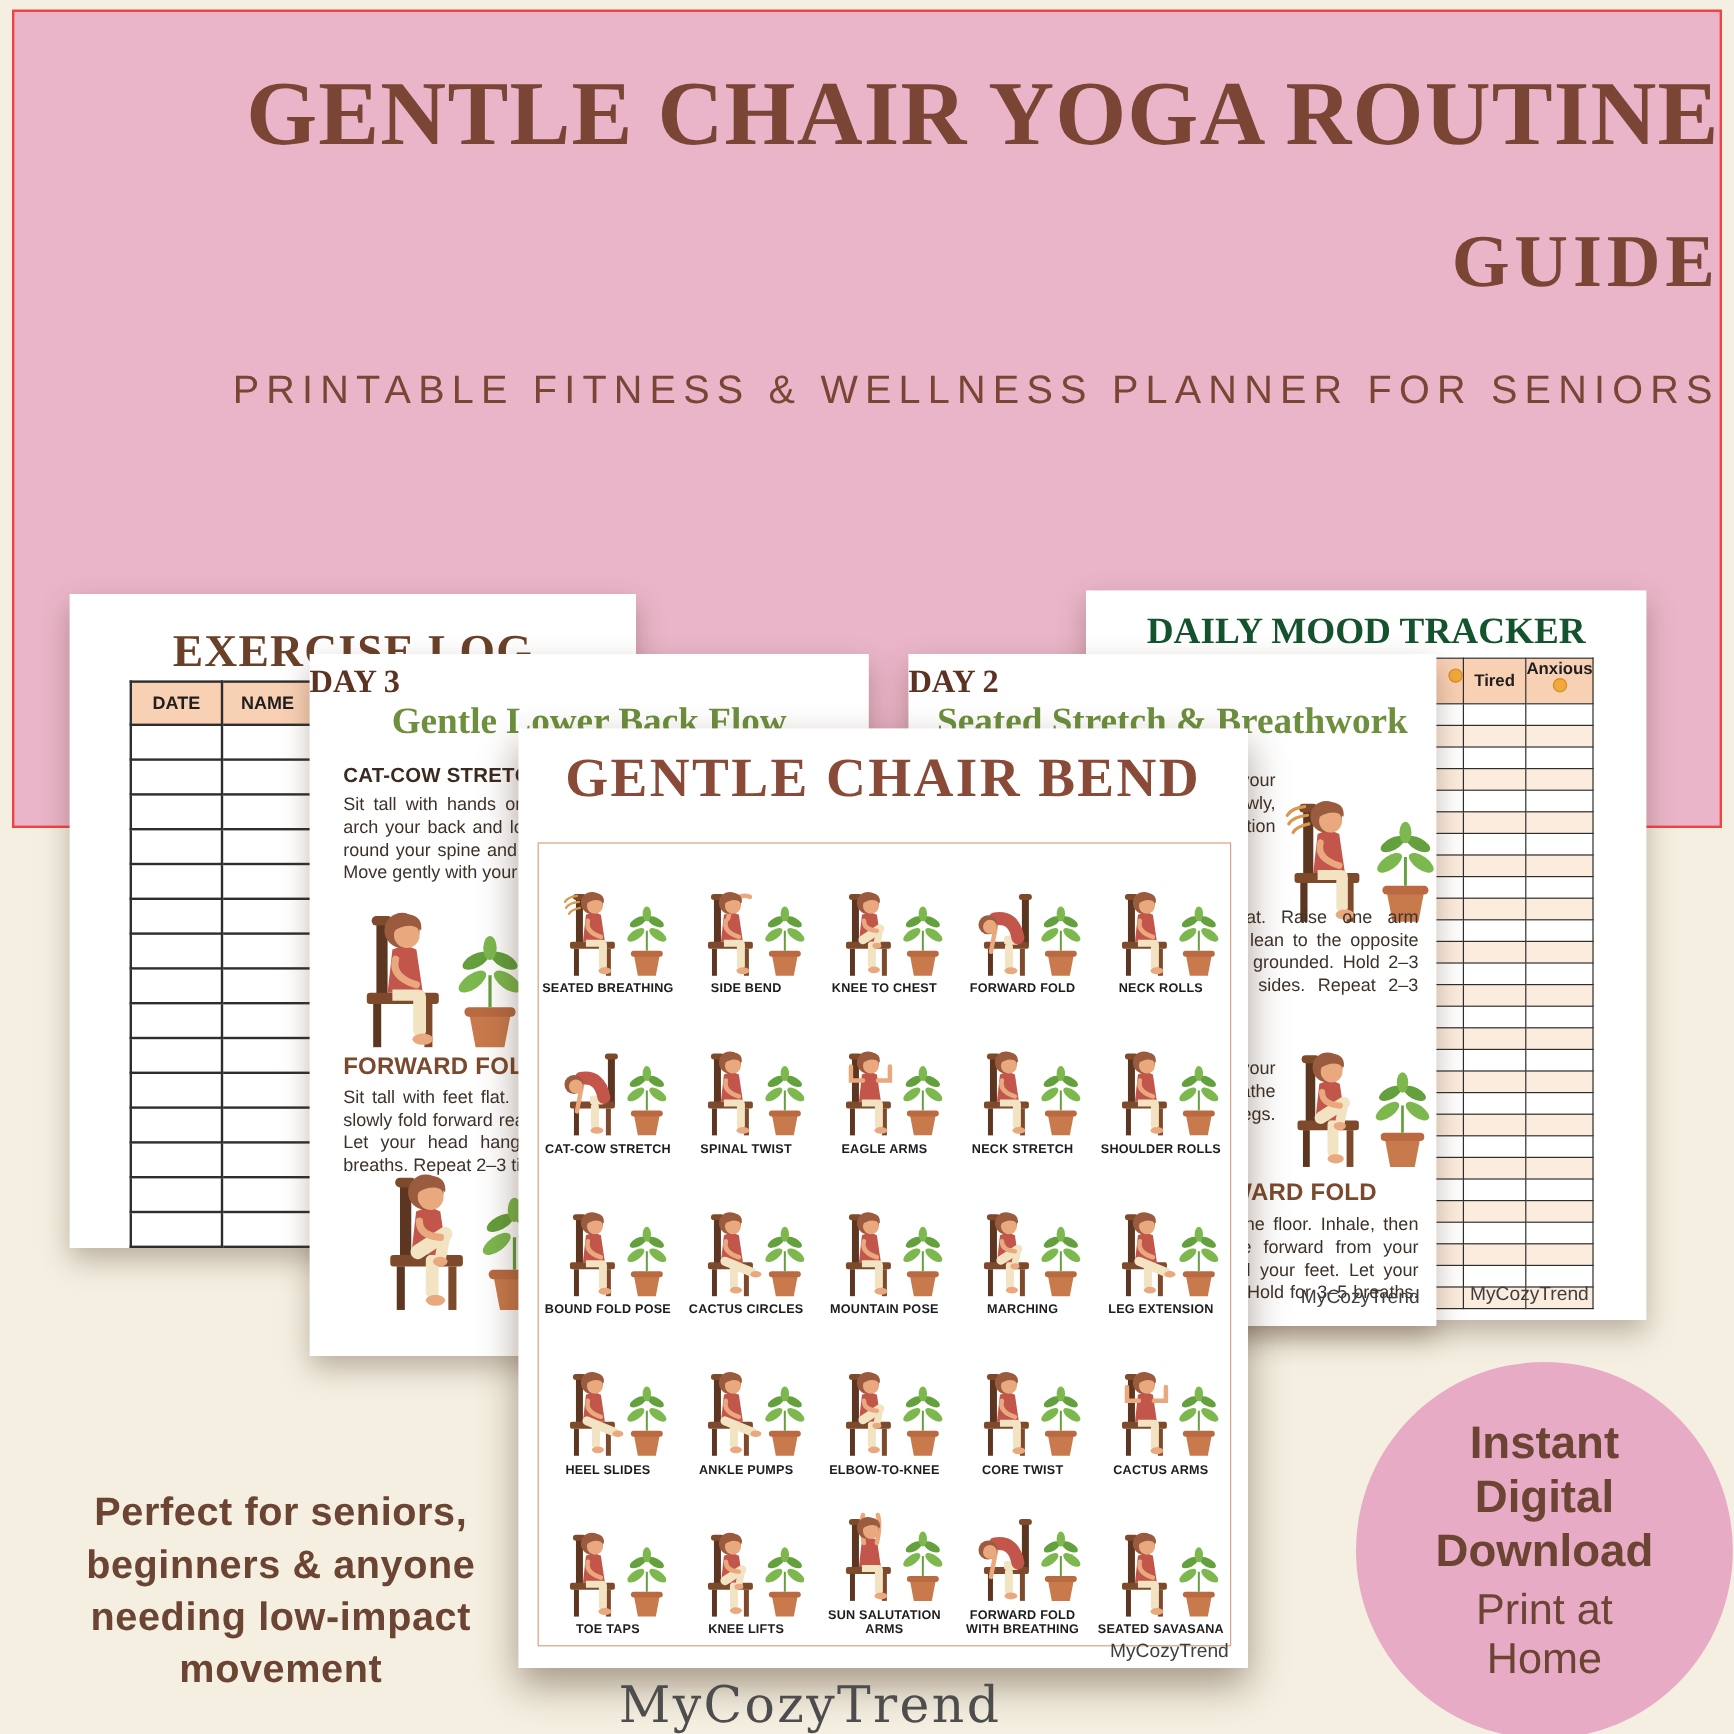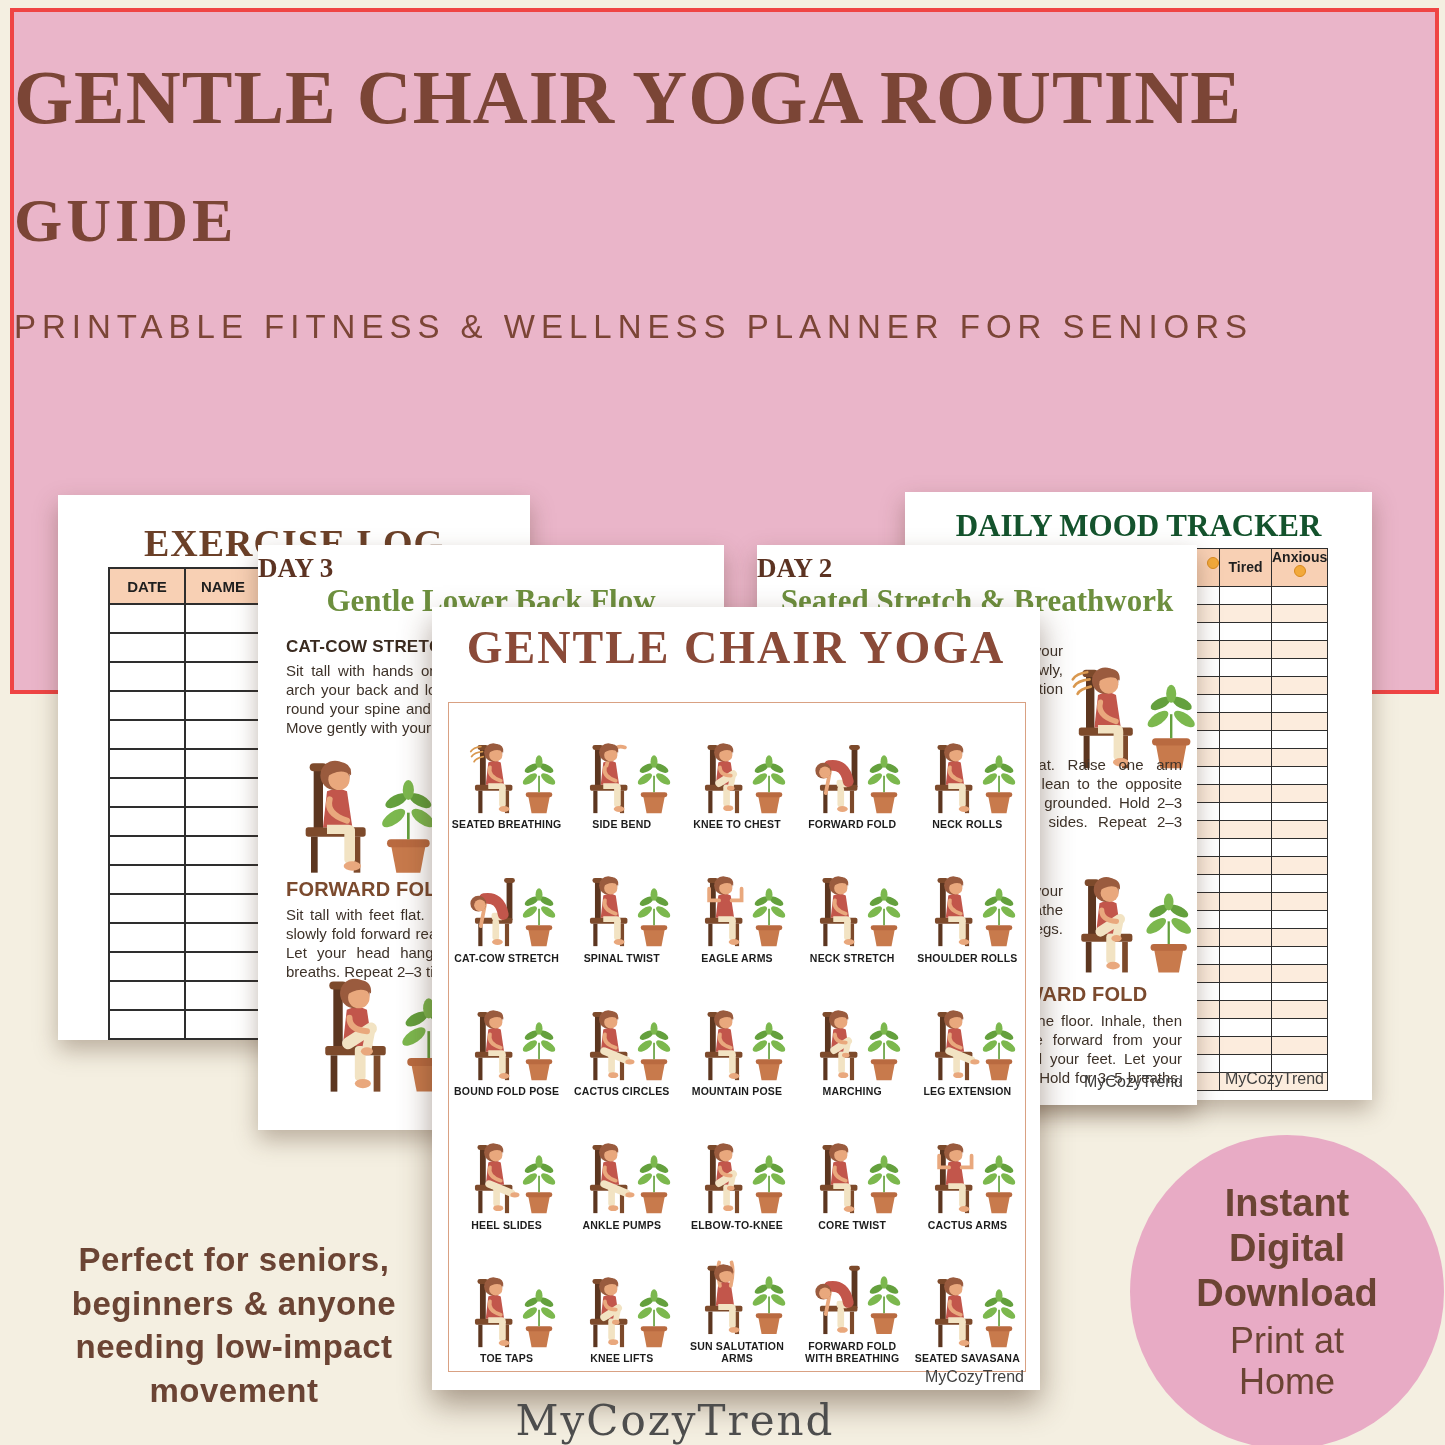--- a/index.html
+++ b/index.html
@@ -1,20 +1,20 @@
 <!DOCTYPE html>
 <html><head>
 <meta charset="utf-8">
 <style>
   html,body{margin:0;padding:0;background:#e8e4d6;}
   .canvas{position:relative;width:1445px;height:1445px;background:#f4efe1;overflow:hidden;
           font-family:"Liberation Sans",sans-serif;color:#3d3229;}
   
   .banner{position:absolute;left:10px;top:8px;width:1421px;height:678px;background:#eab5c9;
-          border:4px solid #ef4444;z-index:0;text-align:left;}
+          border:2px solid #ef4444;z-index:0;text-align:right;}
   .banner-title{margin-top:42px;font-family:"Liberation Serif",serif;font-weight:700;
                 font-size:76px;letter-spacing:1px;color:#7b4536;}
   .banner-guide{margin-top:44px;font-family:"Liberation Serif",serif;font-weight:700;
                 font-size:62px;letter-spacing:4px;color:#7b4536;}
   .banner-tagline{margin-top:52px;font-size:33px;letter-spacing:6px;color:#7b4536;font-weight:400;}
   
   .page{position:absolute;background:#ffffff;box-shadow:0 10px 22px rgba(80,55,35,.35);}
   
   .log-page{left:58px;top:495px;width:472px;height:545px;z-index:1;}
   .log-title{position:absolute;left:0;right:0;top:26px;text-align:center;
@@ -474,21 +474,21 @@
           <ellipse cx="92" cy="38" rx="9" ry="4.2" fill="#64a03d" transform="rotate(-28 92 38)"></ellipse>
           <ellipse cx="110" cy="38" rx="9" ry="4.2" fill="#64a03d" transform="rotate(28 110 38)"></ellipse>
           <ellipse cx="101" cy="30" rx="4.2" ry="7.5" fill="#7cb84e"></ellipse>
         </svg></div>
     <div class="sec-h brown" style="left:225px;top:438px;">FORWARD FOLD</div>
     <div class="sec-p" style="left:135px;top:466px;width:290px;">Sit with feet flat on the floor. Inhale, then exhale as you hinge forward from your hips, reaching toward your feet. Let your neck and head relax. Hold for 3–5 breaths. Repeat 2–3 times.</div>
     <div class="brand-sm" style="right:14px;bottom:14px;">MyCozyTrend</div>
   </div>
 
   <div class="page poster">
-    <div class="poster-title">GENTLE CHAIR YOGA</div>
+    <div class="poster-title">GENTLE CHAIR BEND</div>
     <div class="pose-frame">
       <div class="pose-grid">
           <div class="cell">
             <div class="illo">
               <svg viewBox="0 0 125 96" preserveAspectRatio="xMidYMax meet" xmlns="http://www.w3.org/2000/svg">
                 <rect x="30" y="12" width="7" height="50" rx="2" fill="#5c3620"></rect>
                 <rect x="27" y="10" width="13" height="6" rx="3" fill="#7d4a2b"></rect>
                 <rect x="24" y="58" width="45" height="7" rx="2" fill="#7d4a2b"></rect>
                 <rect x="28" y="65" width="5" height="27" fill="#5c3620"></rect>
                 <rect x="60" y="65" width="5" height="27" fill="#7d4a2b"></rect>

